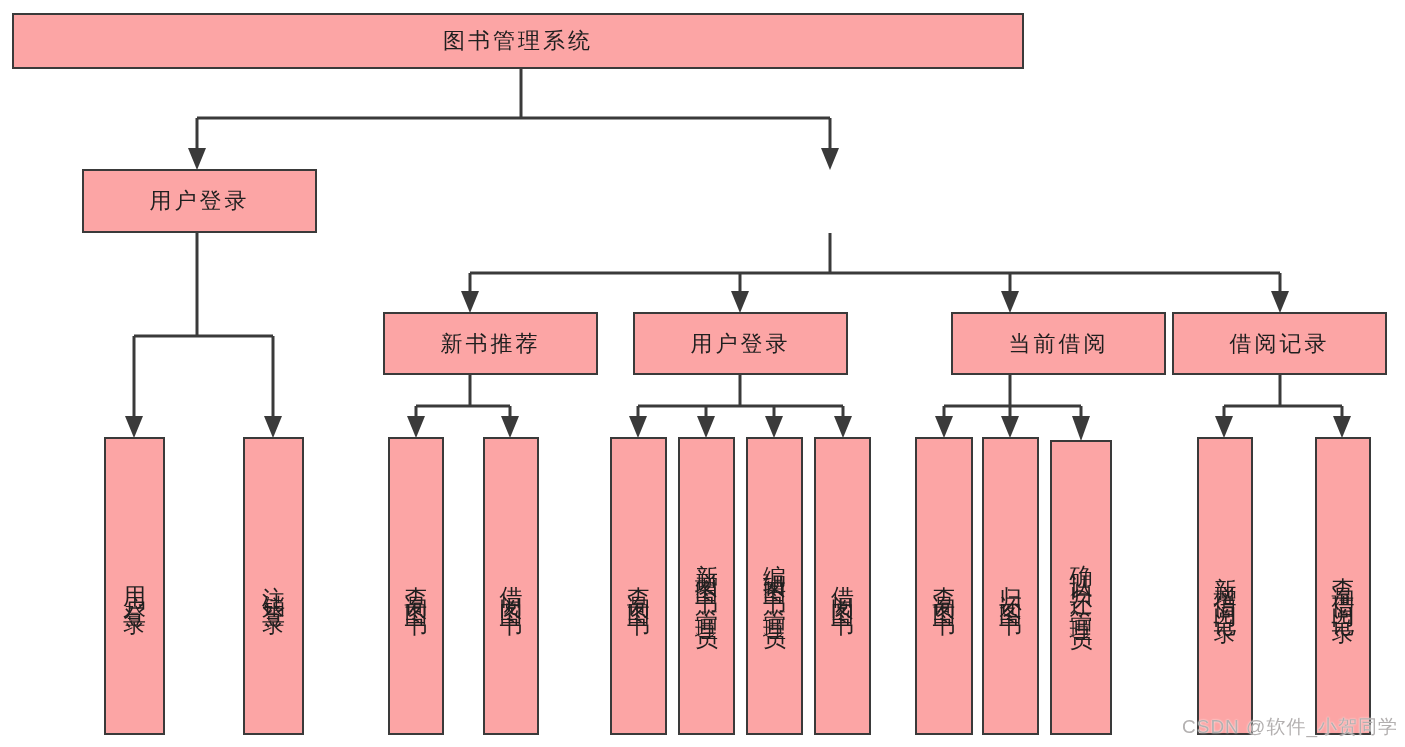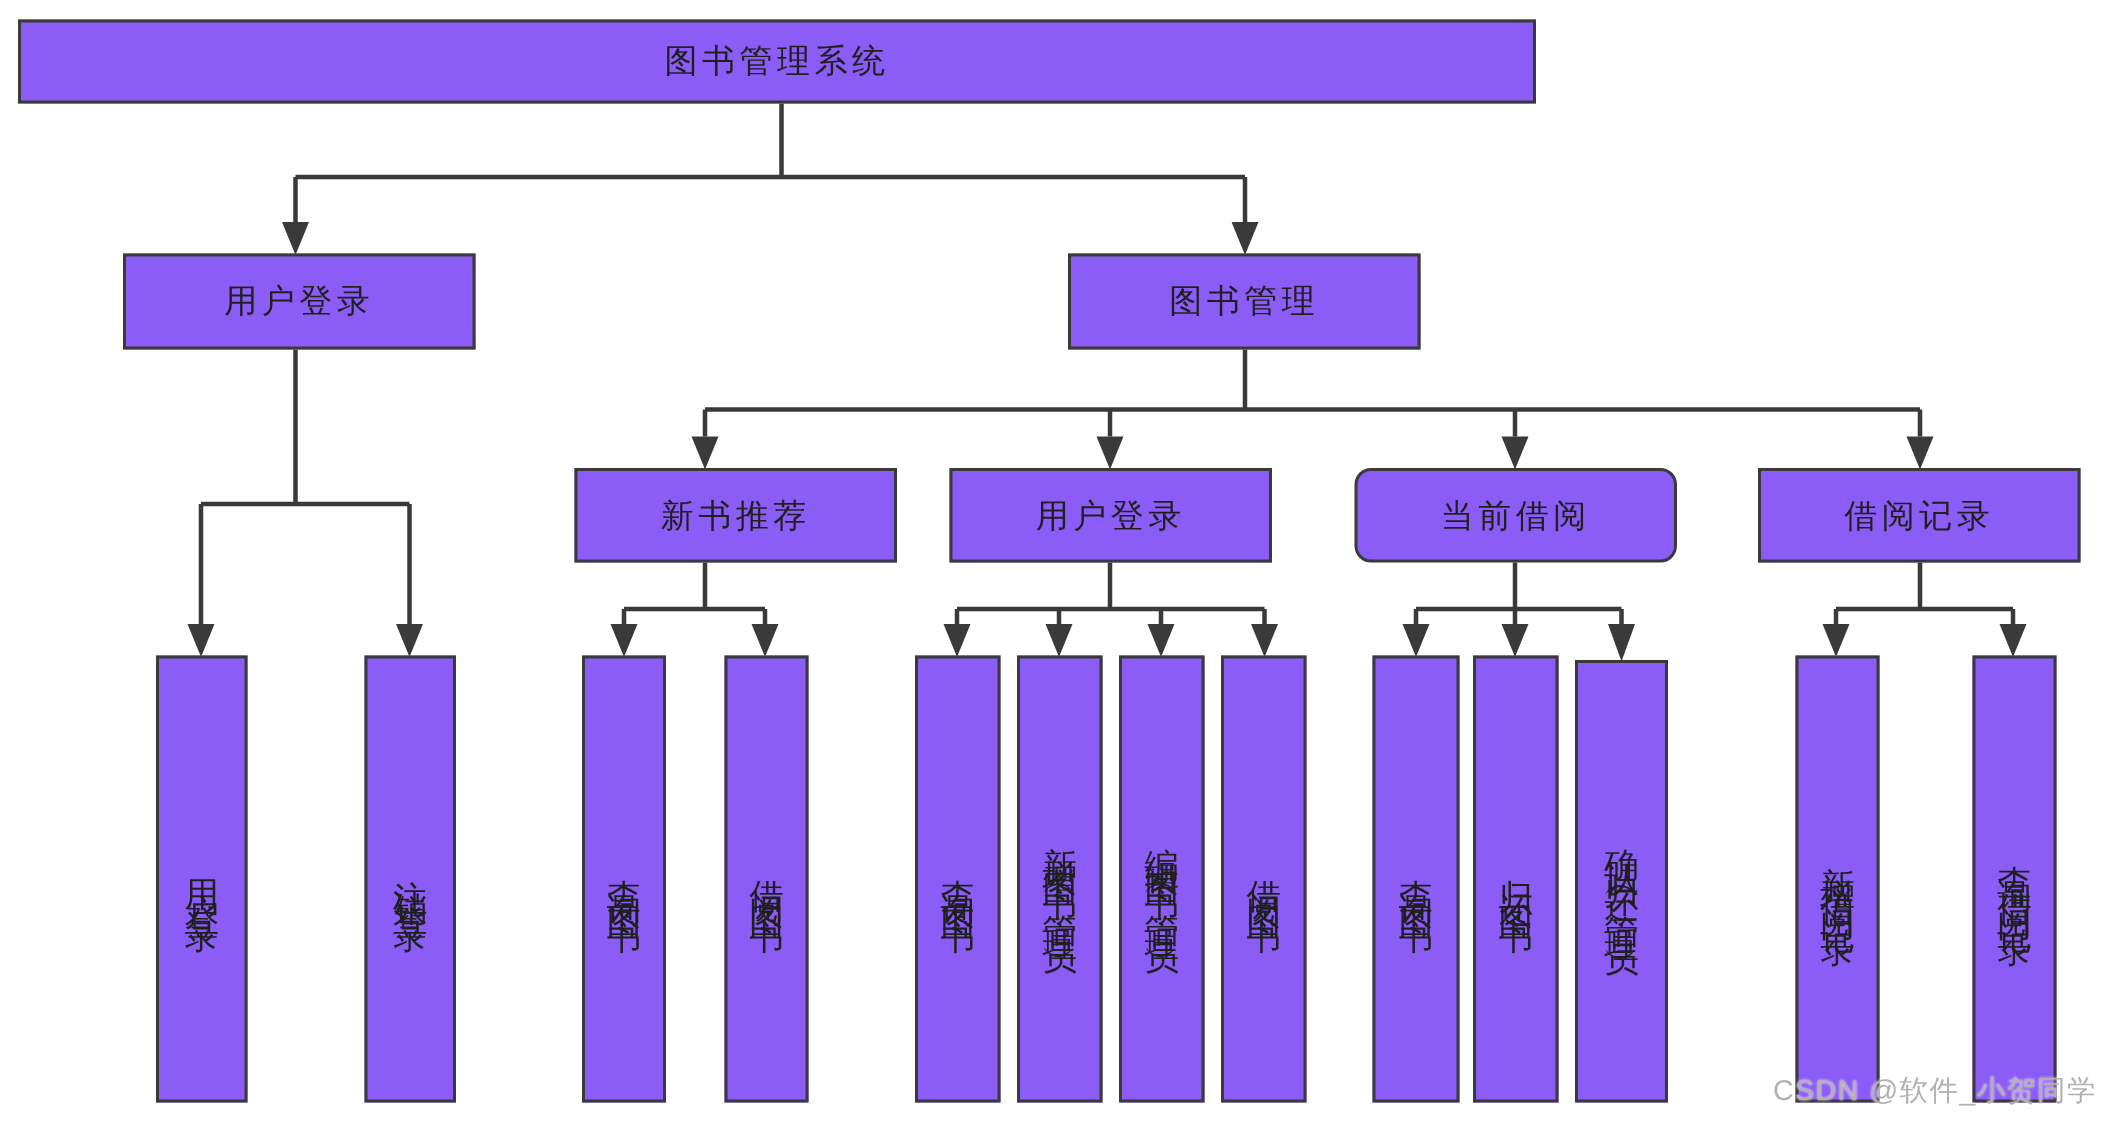--- a/index.html
+++ b/index.html
@@ -14,21 +14,21 @@
     width:1405px;height:747px;
     background:var(--bg);
     font-family:"Liberation Sans","DejaVu Sans",sans-serif;
     overflow:hidden;
   }
   #connectors{position:absolute;left:0;top:0;pointer-events:none;}
   .node{
     position:absolute;
     box-sizing:border-box;
     border:2.5px solid var(--line);
-    background:#8b5cf6;
+    background:#fca5a5;
     display:flex;align-items:center;justify-content:center;
     color:var(--text);
   }
   .h-node{
     font-size:22px;
     letter-spacing:3px;
     white-space:nowrap;
   }
   .v-node span{
     writing-mode:vertical-rl;
@@ -127,25 +127,24 @@
       <line x1="1224" y1="406" x2="1224" y2="416"></line>
       <polygon points="1215,416 1233,416 1224,438"></polygon>
       <line x1="1342" y1="406" x2="1342" y2="416"></line>
       <polygon points="1333,416 1351,416 1342,438"></polygon>
     </g>
   </svg>
 
   <div class="node h-node" style="left:12px;top:13px;width:1012px;height:56px;">图书管理系统</div>
 
   <div class="node h-node" style="left:82px;top:169px;width:235px;height:64px;">用户登录</div>
-  <div class="node h-node" style="left:712px;top:169px;width:235px;height:64px;">图书管理</div>
 
   <div class="node h-node" style="left:383px;top:312px;width:215px;height:63px;">新书推荐</div>
   <div class="node h-node" style="left:633px;top:312px;width:215px;height:63px;">用户登录</div>
-  <div class="node h-node" style="left:903px;top:312px;width:215px;height:63px;border-radius:11px;">当前借阅</div>
+  <div class="node h-node" style="left:951px;top:312px;width:215px;height:63px;">当前借阅</div>
   <div class="node h-node" style="left:1172px;top:312px;width:215px;height:63px;">借阅记录</div>
 
   <div class="node v-node" style="left:104px;top:437px;width:61px;height:298px;">
     <span>用户登录</span>
   </div>
   <div class="node v-node" style="left:243px;top:437px;width:61px;height:298px;">
     <span>注销登录</span>
   </div>
 
   <div class="node v-node" style="left:388px;top:437px;width:56px;height:298px;">

